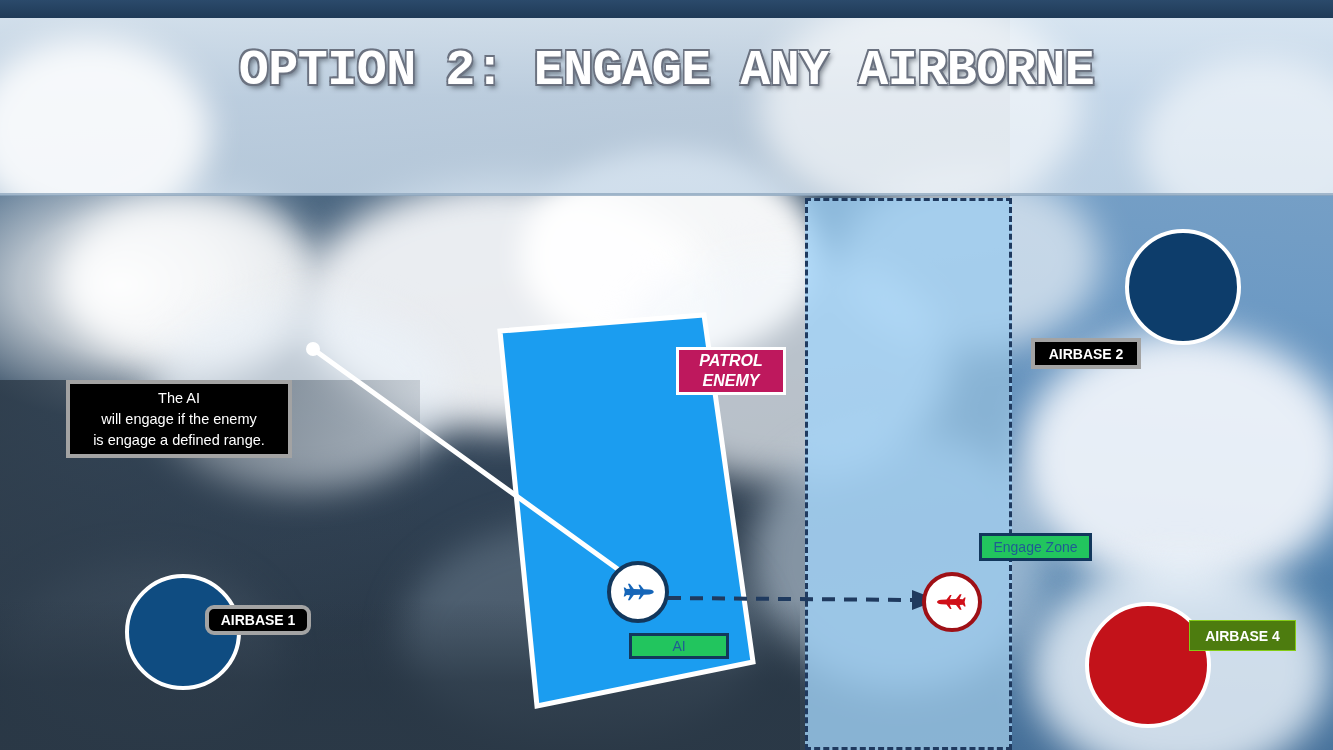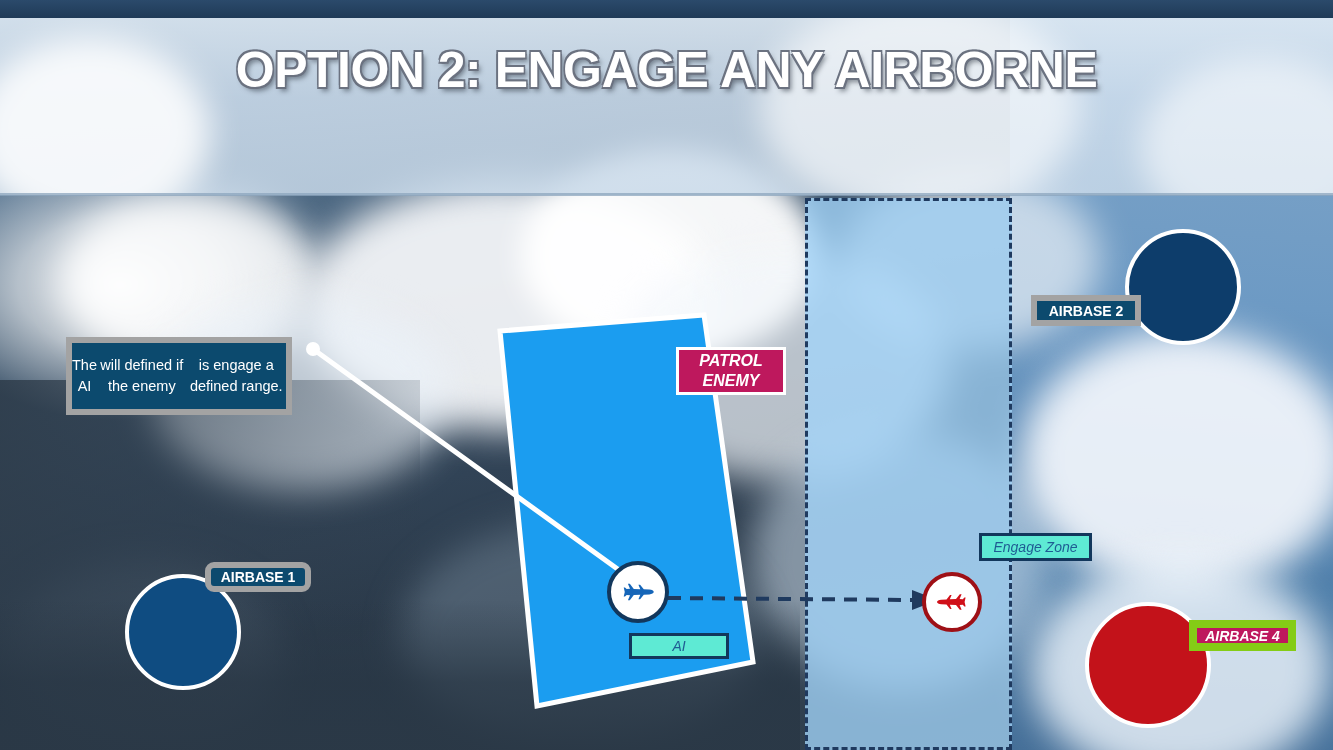--- a/index.html
+++ b/index.html
@@ -59,41 +59,42 @@
   .hc3{left:1140px;top:40px;width:240px;height:180px;background:rgba(255,255,255,.55);}
   .hdr-rule{position:absolute;left:0;top:193px;width:1333px;height:3px;background:rgba(140,165,190,.75);}
   .title{
     position:absolute;left:0;top:42px;width:1333px;
     text-align:center;color:#ffffff;
     font-size:50px;font-weight:bold;line-height:57px;letter-spacing:-0.5px;
     text-shadow:
       -1.6px -1.6px 0 #6b7280, 1.6px -1.6px 0 #6b7280,
       -1.6px  1.6px 0 #6b7280, 1.6px  1.6px 0 #6b7280,
        0 0 2px #6b7280, 3px 4px 5px rgba(40,50,60,.55);
+    font-family: Liberation Mono, monospace;
   }
   .title .l2{display:block;}
 
   
   .engage-zone{
     position:absolute;left:805px;top:198px;width:207px;height:552px;
     background:rgba(161,211,249,.78);
     border:3px dashed #1f3a5f;
     box-sizing:border-box;
   }
 
   
   .box{position:absolute;box-sizing:border-box;display:flex;align-items:center;
        justify-content:center;text-align:center;}
-  .box-navy{background:#0c4a6e;border:6px solid #a3a3a3;color:#ffffff;}
+  .box-navy{background:#000000;border:4px solid #a3a3a3;color:#ffffff;margin-top:43px;}
   .box-blue{background:#be185d;border:3px solid #ffffff;color:#ffffff;font-style:italic;}
-  .box-red{background:#be185d;border:8px solid #84cc16;color:#ffffff;font-style:italic;}
-  .box-white{background:#5eead4;border:3px solid #12375c;color:#1f5c93;font-style:italic;}
+  .box-red{background:#4d7c0f;border:1px solid #84cc16;color:#ffffff;}
+  .box-white{background:#22c55e;border:3px solid #12375c;color:#1f5c93;}
 
   .callout{left:66px;top:337px;width:226px;height:78px;
-    font-size:14.5px;line-height:21px;flex-direction:row;}
+    font-size:14.5px;line-height:21px;flex-direction:column;}
   .callout .ln{display:block;}
 
   .patrol-label{left:676px;top:347px;width:110px;height:48px;
     font-size:16px;font-weight:bold;line-height:20px;flex-direction:column;}
 
   .ab1-label{left:205px;top:562px;width:106px;height:30px;font-size:14px;font-weight:bold;border-radius:9px;}
   .ab2-label{left:1031px;top:295px;width:110px;height:31px;font-size:14px;font-weight:bold;}
   .ab4-label{left:1189px;top:620px;width:107px;height:31px;font-size:14px;font-weight:bold;}
   .engage-label{left:979px;top:533px;width:113px;height:28px;font-size:14px;}
   .ai-label{left:593px;top:633px;width:100px;height:26px;font-size:14px;margin-left:36px;}
@@ -180,21 +181,21 @@
     <div class="hdr-cloud hc2"></div>
     <div class="hdr-cloud hc3"></div>
   </div>
   <div class="hdr-rule"></div>
   <div class="title">
     <span class="l1">OPTION 2: ENGAGE ANY AIRBORNE</span>
   </div>
 
   <div class="box box-navy callout">
     <span class="ln">The AI</span>
-    <span class="ln">will defined if the enemy</span>
+    <span class="ln">will engage if the enemy</span>
     <span class="ln">is engage a defined range.</span>
   </div>
 
   <div class="box box-blue patrol-label">
     <span>PATROL</span>
     <span>ENEMY</span>
   </div>
 
   <div class="box box-navy ab1-label">AIRBASE 1</div>
 

